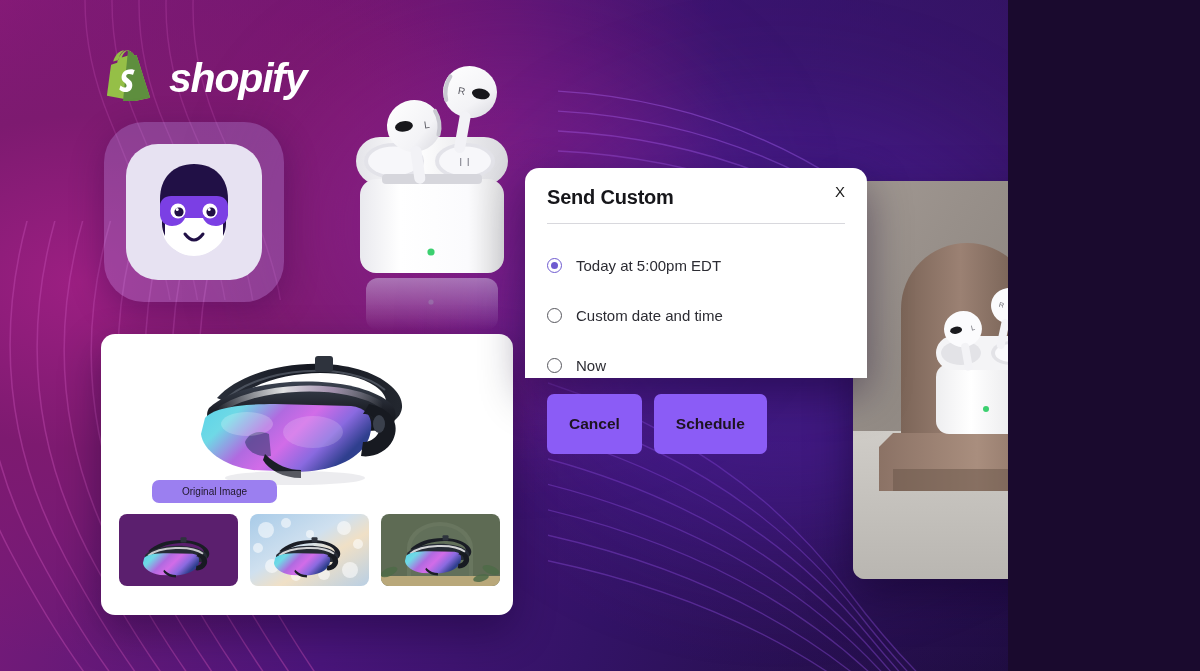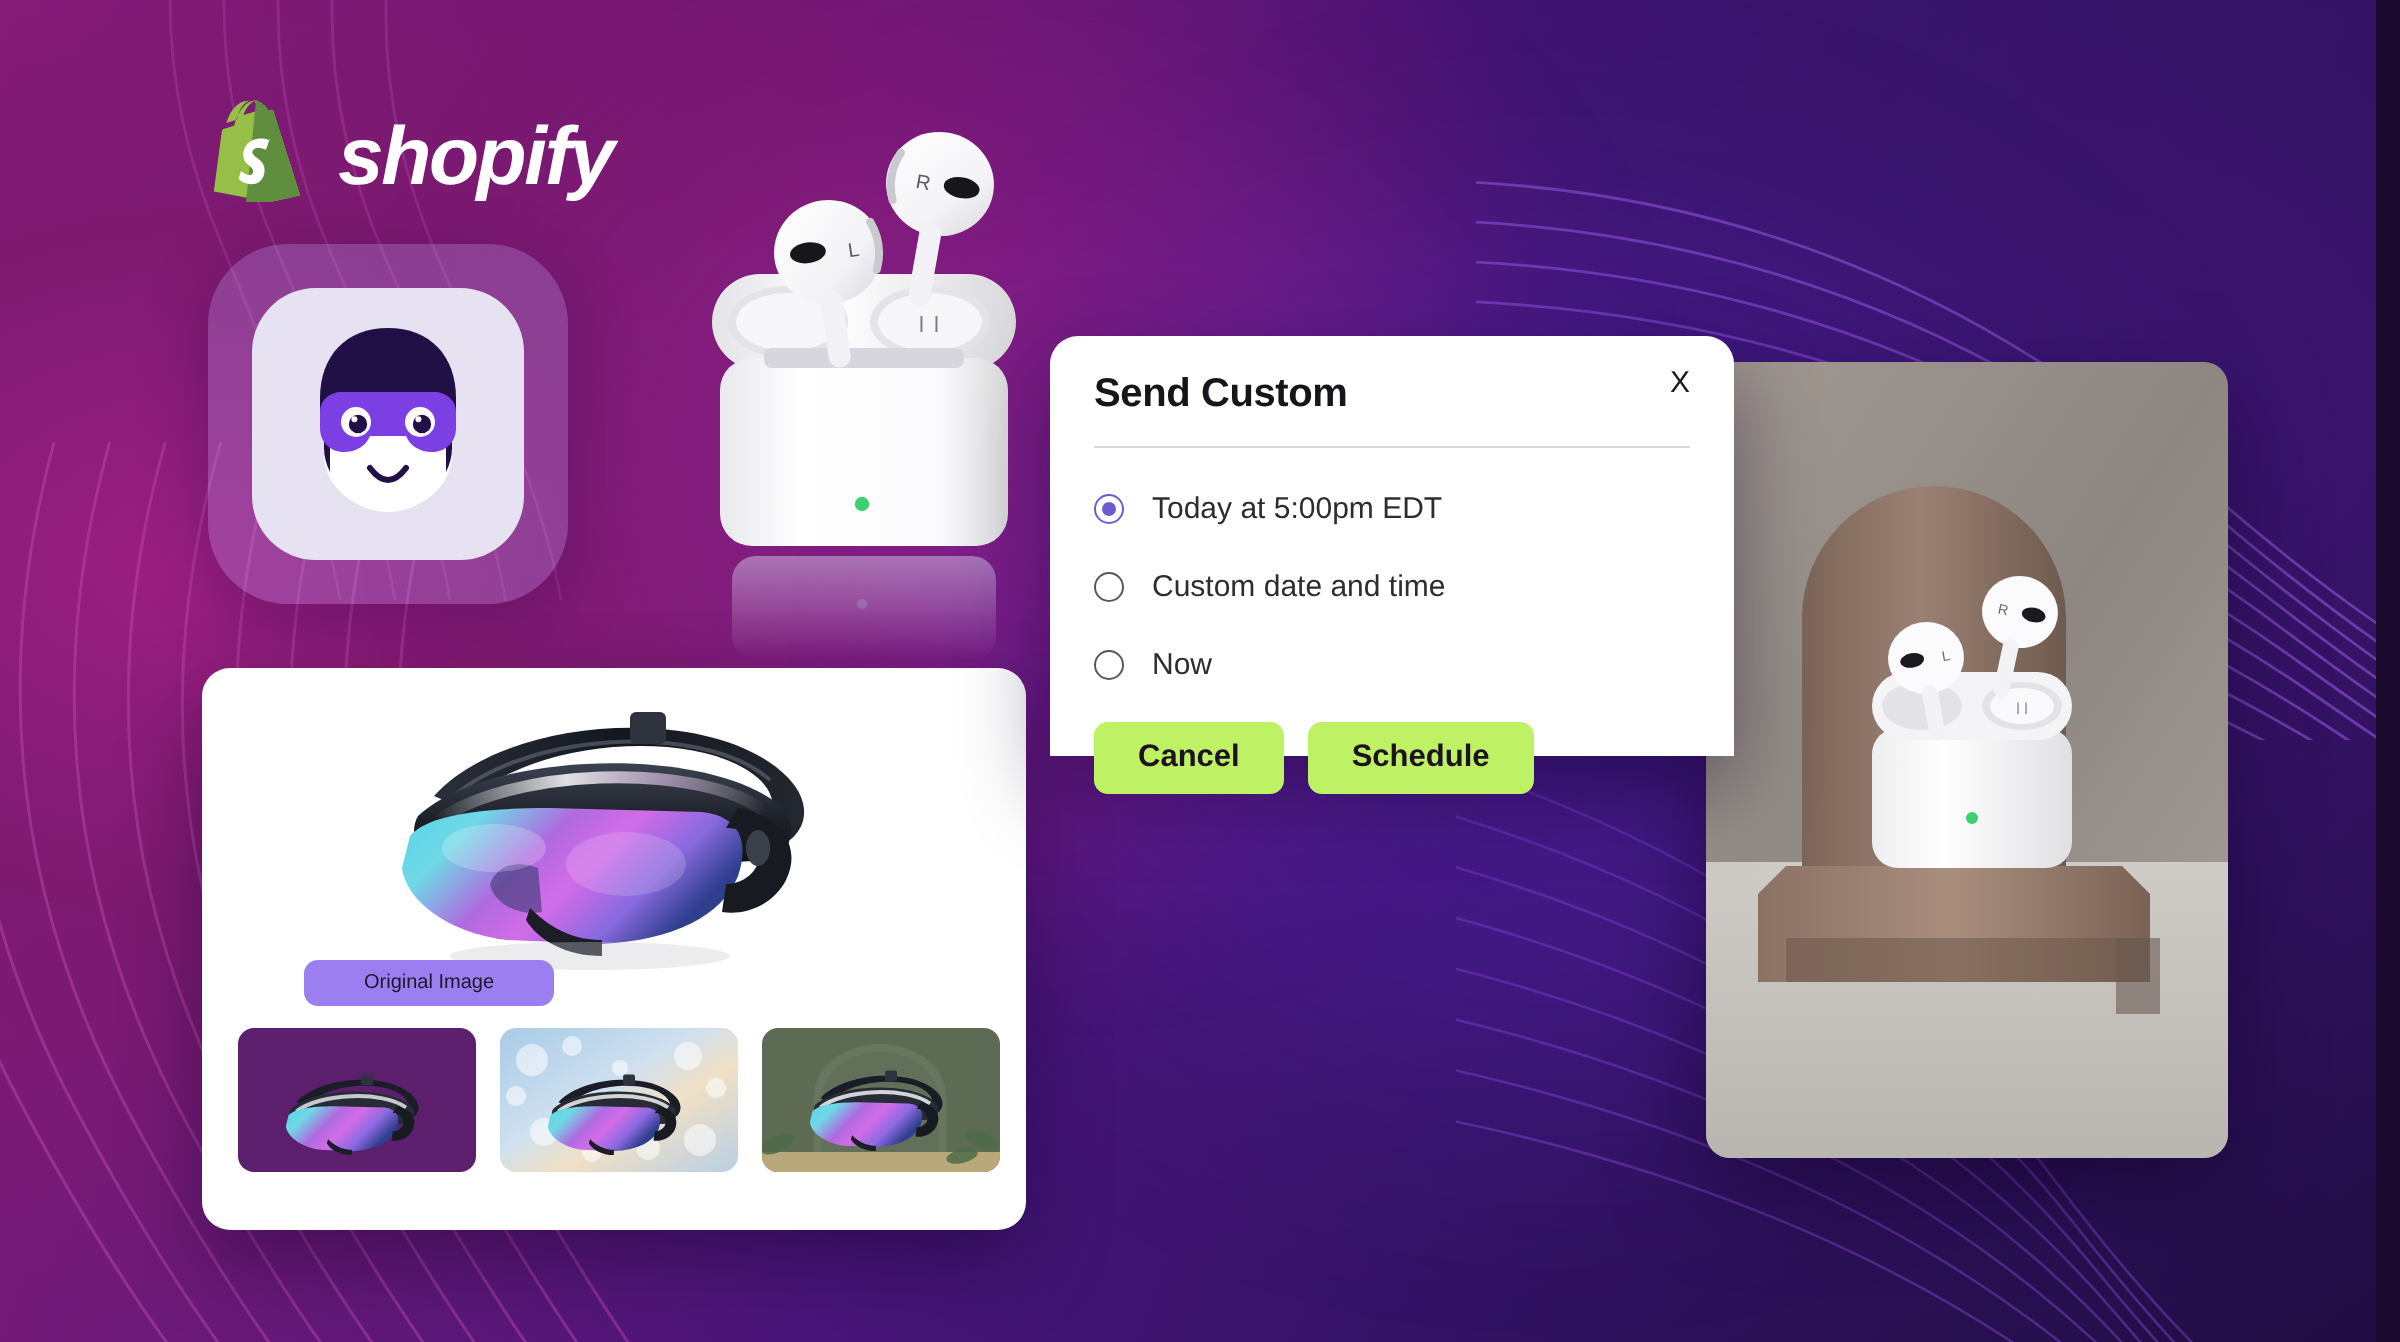--- a/index.html
+++ b/index.html
@@ -8,21 +8,21 @@
   body {
     width: 1200px;
     height: 671px;
     overflow: hidden;
     font-family: "Liberation Sans", sans-serif;
     background: #1a0a2e;
   }
 
   .stage {
     position: relative;
-    width: 1188px;
+    width: 1008px;
     height: 671px;
     overflow: hidden;
     background:
       radial-gradient(ellipse 700px 520px at 8% 42%, #9c1f82 0%, #7d1a70 32%, rgba(90,20,100,0) 72%),
       radial-gradient(ellipse 560px 640px at 34% 18%, #7a1570 0%, rgba(95,20,105,0) 68%),
       radial-gradient(ellipse 820px 700px at 92% 30%, #3b1570 0%, rgba(46,16,86,0) 72%),
       linear-gradient(110deg, #8b1a7c 0%, #6d1a78 22%, #49157a 45%, #331366 66%, #27104f 84%, #1d0c3e 100%);
   }
 
   
@@ -100,42 +100,42 @@
     position: absolute; right: 22px; top: 16px;
     font-size: 15px; color: #1a1a1a; font-weight: 400;
     cursor: pointer; line-height: 1; background: none; border: none;
     font-family: "Liberation Sans", sans-serif;
   }
   .dialog-rule {
     margin-top: 14px; height: 1px; background: #d8d8dd;
   }
   .radio-row {
     display: flex; align-items: center; gap: 14px;
-    margin-top: 22px; cursor: pointer;
+    margin-top: 33px; cursor: pointer;
   }
   .radio-row:first-of-type { margin-top: 14px; }
   .radio-mark {
     width: 15px; height: 15px; border-radius: 50%;
     border: 1.6px solid #57575e; flex: 0 0 auto;
     display: flex; align-items: center; justify-content: center;
     background: #fff;
   }
   .radio-row.checked .radio-mark { border-color: #6f5bd0; }
   .radio-row.checked .radio-mark::after {
     content: ""; width: 7px; height: 7px; border-radius: 50%;
     background: #6f5bd0;
   }
   .radio-label { font-size: 15px; color: #2c2c33; }
 
   .dialog-actions { display: flex; gap: 12px; margin-top: 20px; }
   .btn {
-    border: none; border-radius: 7px; padding: 9px 22px;
+    border: none; border-radius: 7px; padding: 21px 22px;
     font-size: 15.5px; color: #1d1320; cursor: pointer;
     font-family: "Liberation Sans", sans-serif;
-    background: #bef264;
+    background: #8b5cf6;
   }
   .btn-cancel { font-weight: 700; }
   .btn-schedule { font-weight: 700; }
 
   
   .product-photo {
     position: absolute; left: 853px; top: 181px;
     width: 261px; height: 398px;
     border-radius: 12px;
     overflow: hidden;

